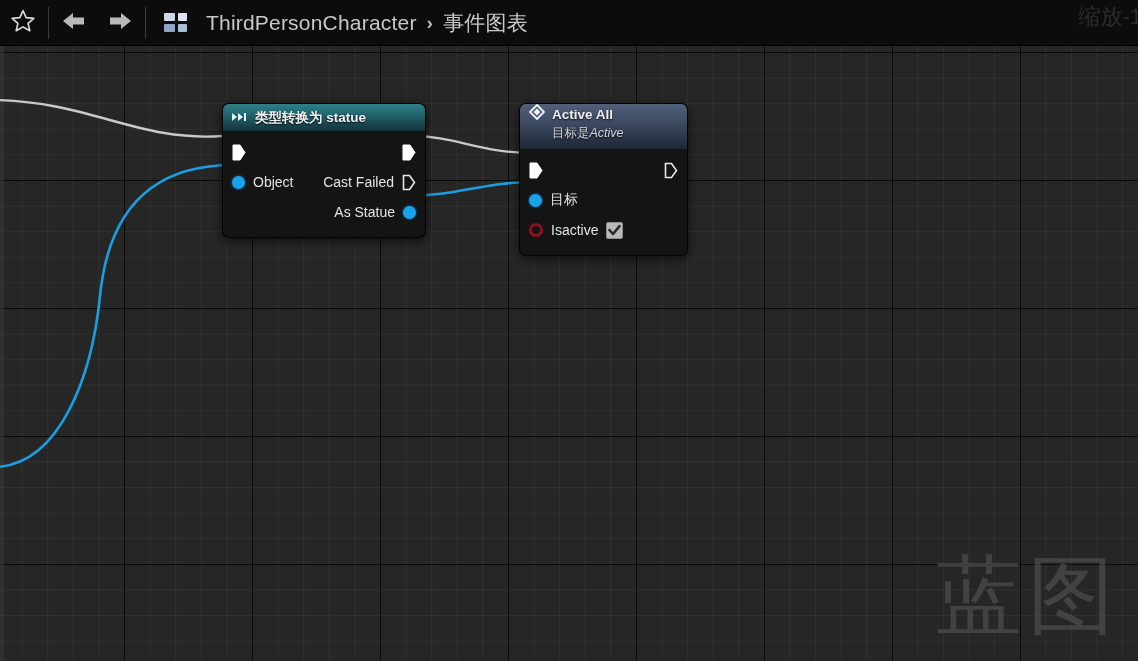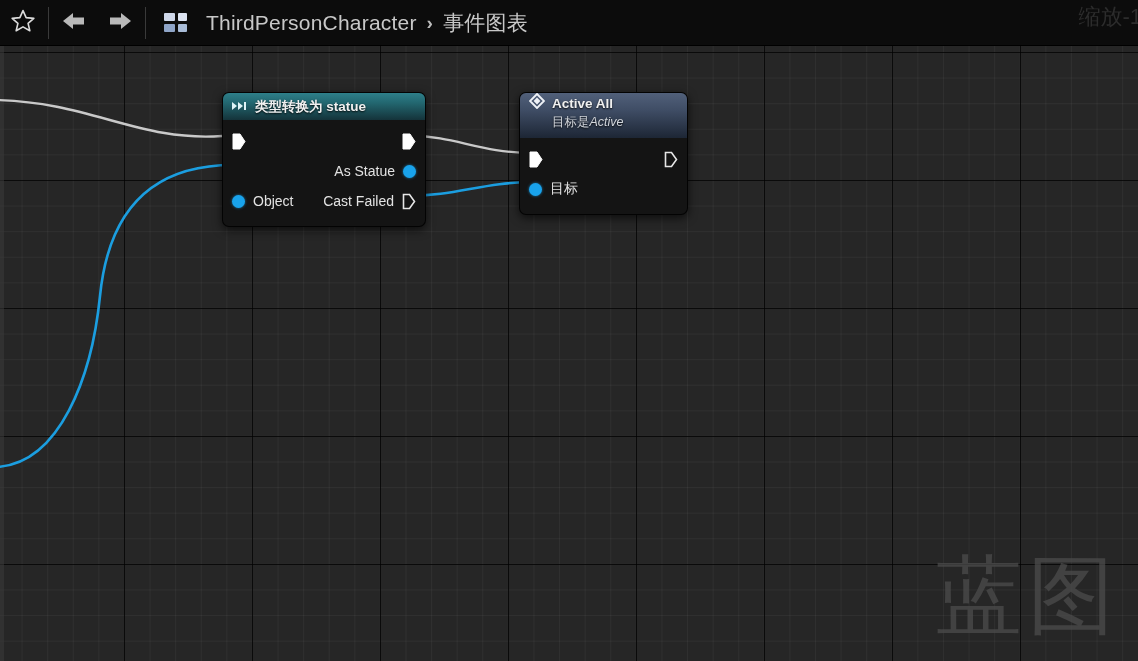--- a/index.html
+++ b/index.html
@@ -74,20 +74,21 @@
   #wires { position:absolute; left:0; top:0; width:1138px; height:615px; }
 
   
   .node {
     position:absolute;
     border-radius:7px;
     background:#141414;
     box-shadow:0 3px 10px rgba(0,0,0,.65);
     overflow:hidden;
     border:1px solid rgba(0,0,0,.85);
+    margin-top:11px;
   }
   .node-header {
     padding:5px 10px 5px 9px;
     display:flex; align-items:flex-start; gap:7px;
   }
   .node-header.cast {
     background:linear-gradient(to bottom,#2e7f8a 0%, #236871 35%, #14333a 100%);
     height:27px; align-items:center;
   }
   .node-header.call {
@@ -225,37 +226,37 @@
             </svg>
           </div>
           <div class="pin-right">
             <svg class="exec-pin" viewBox="0 0 14 17">
               <path d="M1 1 L8 1 L13 8.5 L8 16 L1 16 Z" fill="#ffffff" stroke="#ffffff" stroke-width="1"></path>
             </svg>
           </div>
         </div>
 
         <div class="pin-row">
+          <div class="pin-left">
+            <span class="dot-pin obj"></span>
+            <span class="pin-label">Object</span>
+          </div>
+          <div class="pin-right">
+            <span class="pin-label">Cast Failed</span>
+            <svg class="exec-pin" viewBox="0 0 14 17">
+              <path d="M1.5 1.5 L7.5 1.5 L12.5 8.5 L7.5 15.5 L1.5 15.5 Z" fill="none" stroke="#e6e6e6" stroke-width="1.6"></path>
+            </svg>
+          </div>
+        </div>
+
+        <div class="pin-row">
           <div class="pin-left spacer"></div>
           <div class="pin-right">
             <span class="pin-label">As Statue</span>
             <span class="dot-pin obj"></span>
-          </div>
-        </div>
-
-        <div class="pin-row">
-          <div class="pin-left">
-            <span class="dot-pin obj"></span>
-            <span class="pin-label">Object</span>
-          </div>
-          <div class="pin-right">
-            <span class="pin-label">Cast Failed</span>
-            <svg class="exec-pin" viewBox="0 0 14 17">
-              <path d="M1.5 1.5 L7.5 1.5 L12.5 8.5 L7.5 15.5 L1.5 15.5 Z" fill="none" stroke="#e6e6e6" stroke-width="1.6"></path>
-            </svg>
           </div>
         </div>
 
       </div>
     </div>
 
     <div class="node" id="active-all-node" style="left:519px; top:46px; width:169px;">
 
       <div class="node-header call">
         <div class="hdr-row">
@@ -288,20 +289,32 @@
         </div>
 
         <div class="pin-row">
           <div class="pin-left">
             <span class="dot-pin obj"></span>
             <span class="pin-label">目标</span>
           </div>
           <div class="pin-right spacer"></div>
         </div>
 
+        <div class="pin-row">
+          <div class="pin-left">
+            <span class="dot-pin bool-unconn"></span>
+            <span class="pin-label">Isactive</span>
+            <span class="checkbox">
+              <svg width="13" height="13" viewBox="0 0 13 13">
+                <path d="M1.5 6 L5 10 L11.5 2.2" fill="none" stroke="#2a2a2a" stroke-width="2.6" stroke-linecap="round" stroke-linejoin="round"></path>
+              </svg>
+            </span>
+          </div>
+          <div class="pin-right spacer"></div>
+        </div>
 
       </div>
     </div>
 
     <div id="watermark">蓝图</div>
 
   </div>
 </div>
 
 </body></html>

